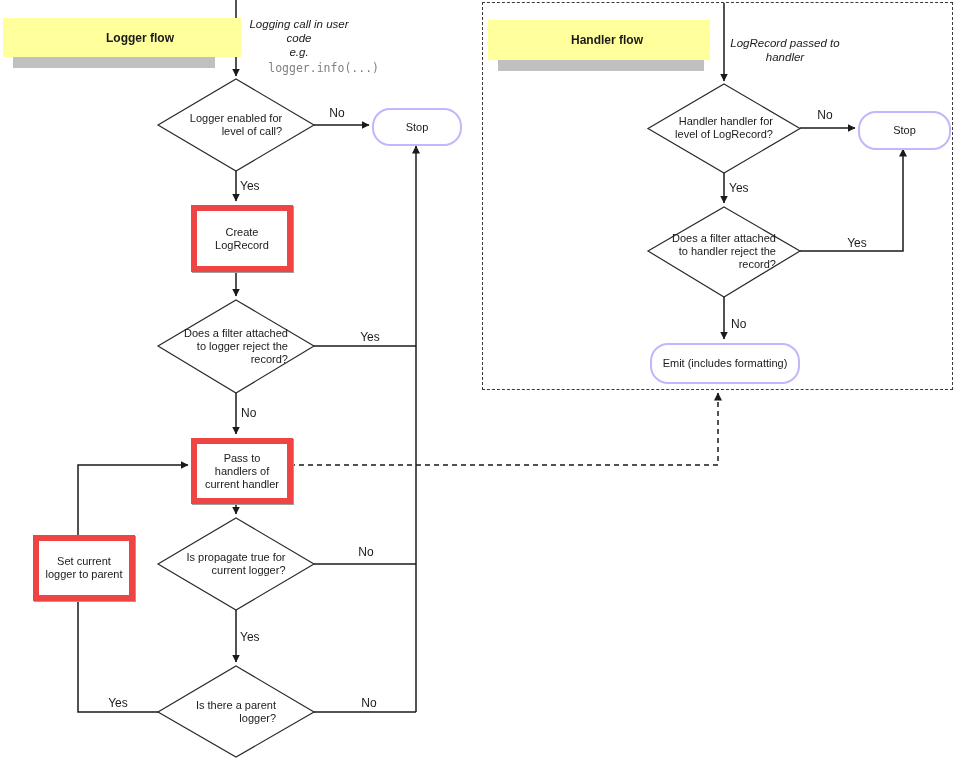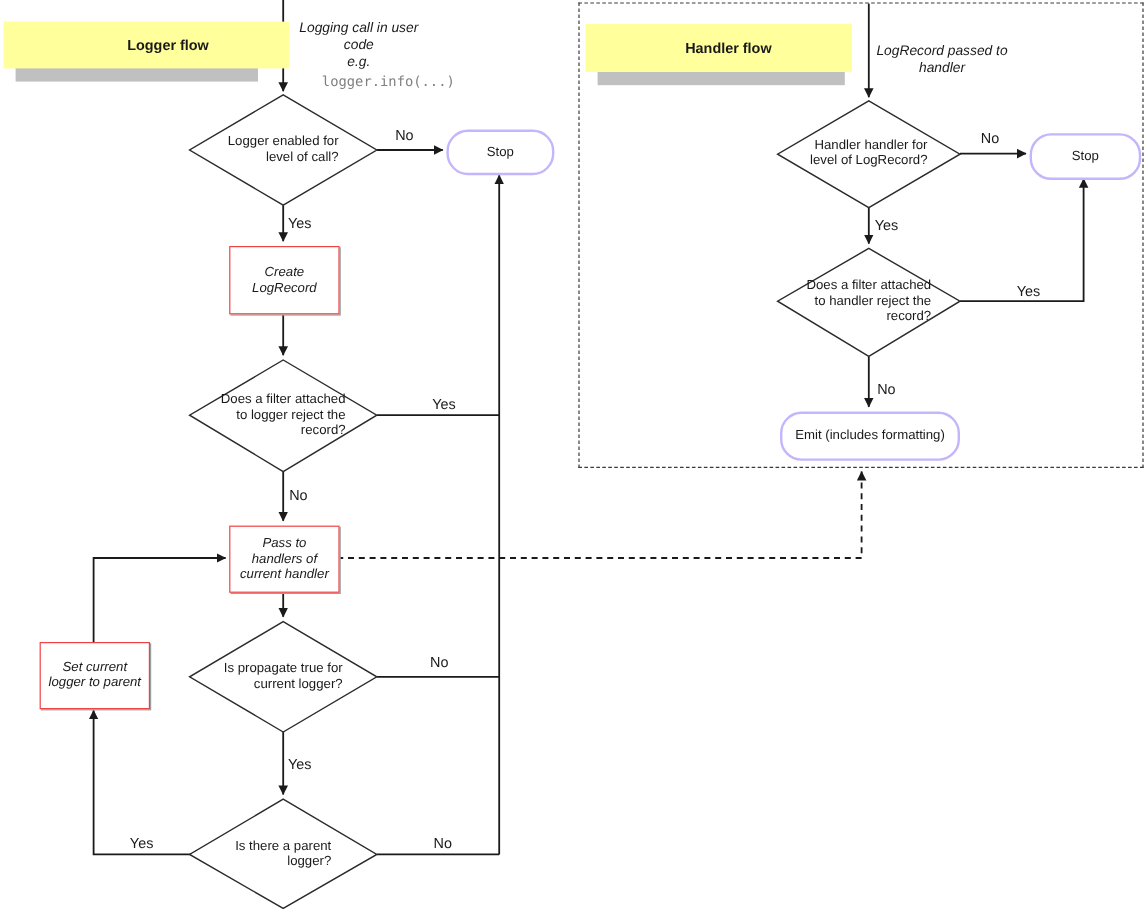--- a/index.html
+++ b/index.html
@@ -15,21 +15,21 @@
     position:absolute;z-index:3;background:#ffff9c;
     display:flex;align-items:center;justify-content:center;
     font-weight:bold;font-size:12px;
   }
   .flow-label-shadow{position:absolute;z-index:2;background:#c0c0c0;}
   .node{
     position:absolute;z-index:2;background:#fff;
     display:flex;align-items:center;justify-content:center;text-align:center;
     font-size:11px;line-height:13px;white-space:pre-line;
   }
-  .rect-node{border:1px solid #ef4444;box-shadow:1px 1px 0 #9e9e9e;font-style:italic;}
+  .rect-node{border:6px solid #ef4444;box-shadow:1px 1px 0 #9e9e9e;}
   .stadium{border:2px solid #c4b5fd;border-radius:18px;}
   .diamond-label{
     position:absolute;z-index:2;display:flex;align-items:center;justify-content:center;
     text-align:right;font-size:11px;line-height:13px;white-space:pre-line;background:transparent;
   }
   .entry-text{
     position:absolute;z-index:2;text-align:center;font-size:11.5px;line-height:14px;
     white-space:pre-line;
     font-style:italic;
   }

